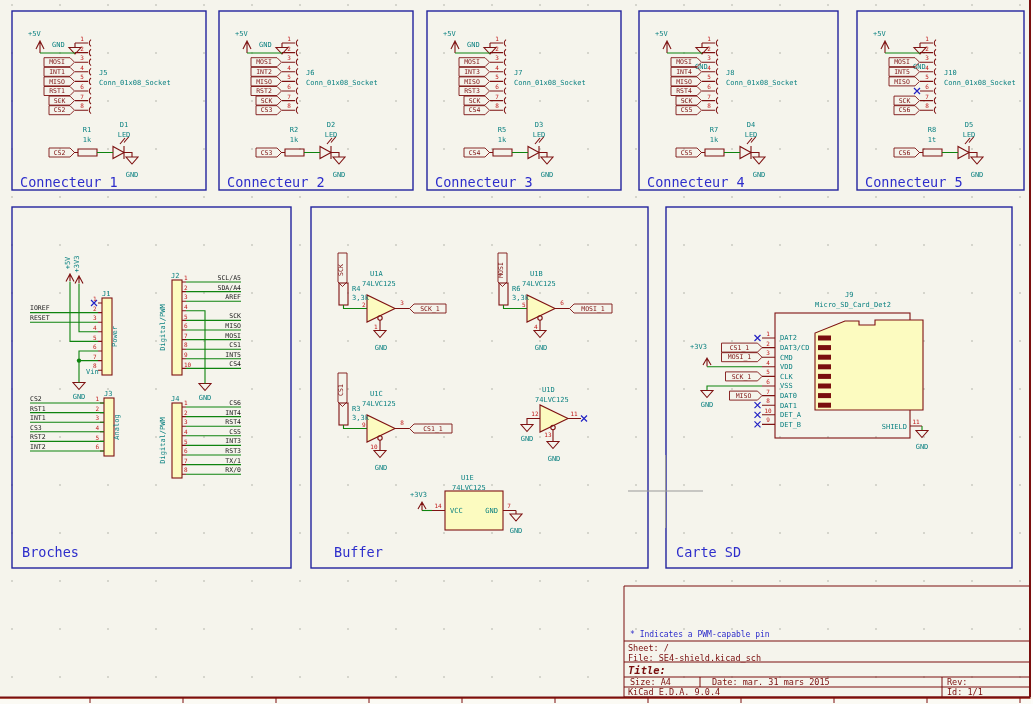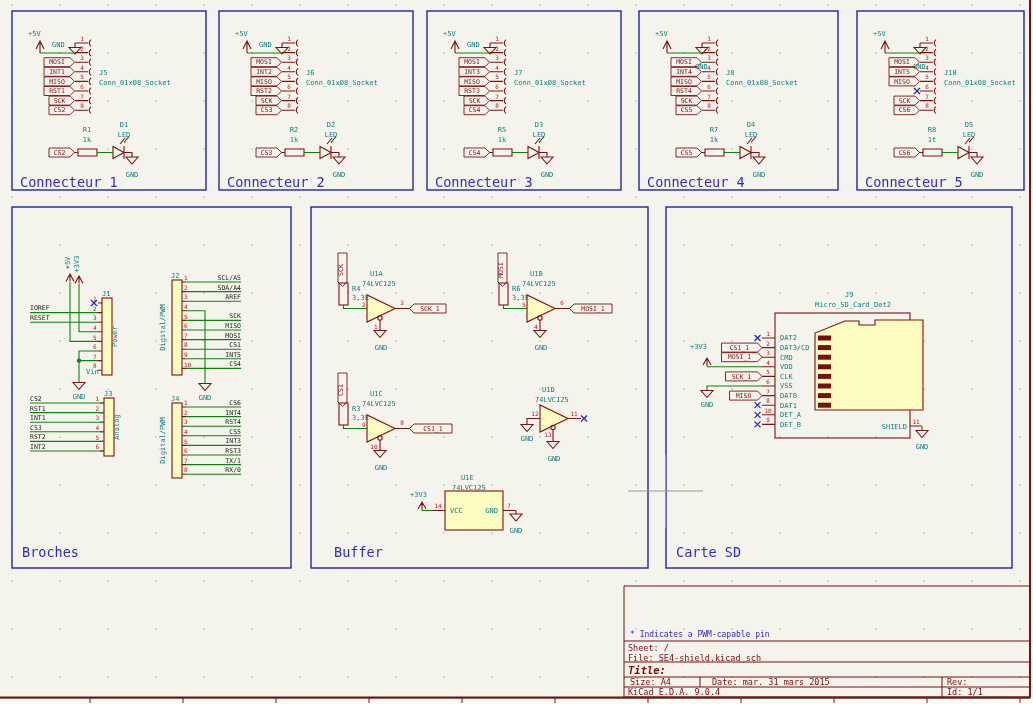--- a/index.html
+++ b/index.html
@@ -1,16 +1,16 @@
 <!DOCTYPE html>
 <html><head>
 <meta charset="utf-8">
 <style>
   html,body{margin:0;padding:0;background:#fff;}
-  #stage{position:relative;width:1033px;height:704px;overflow:hidden;background:#0f766e;}
+  #stage{position:relative;width:1033px;height:704px;overflow:hidden;background:#c2410c;}
   svg{position:absolute;top:0;left:0;}
   svg text{font-family:"DejaVu Sans Mono","Liberation Mono",monospace;}
   .tt{fill:#0b8181;font-size:7px;}
   .pn{fill:#c01818;font-size:6px;}
   .gl{fill:#7e1212;font-size:6.5px;}
   .bk{fill:#1a1a1a;font-size:6.5px;}
   .bt{fill:#2d2dcb;font-size:13.5px;}
   .nb{fill:#2d2dcb;font-size:8px;}
   .tb{fill:#7a0f0f;font-size:8.5px;}
   .tbt{fill:#7a0f0f;font-size:10.5px;font-weight:bold;font-style:italic;}

